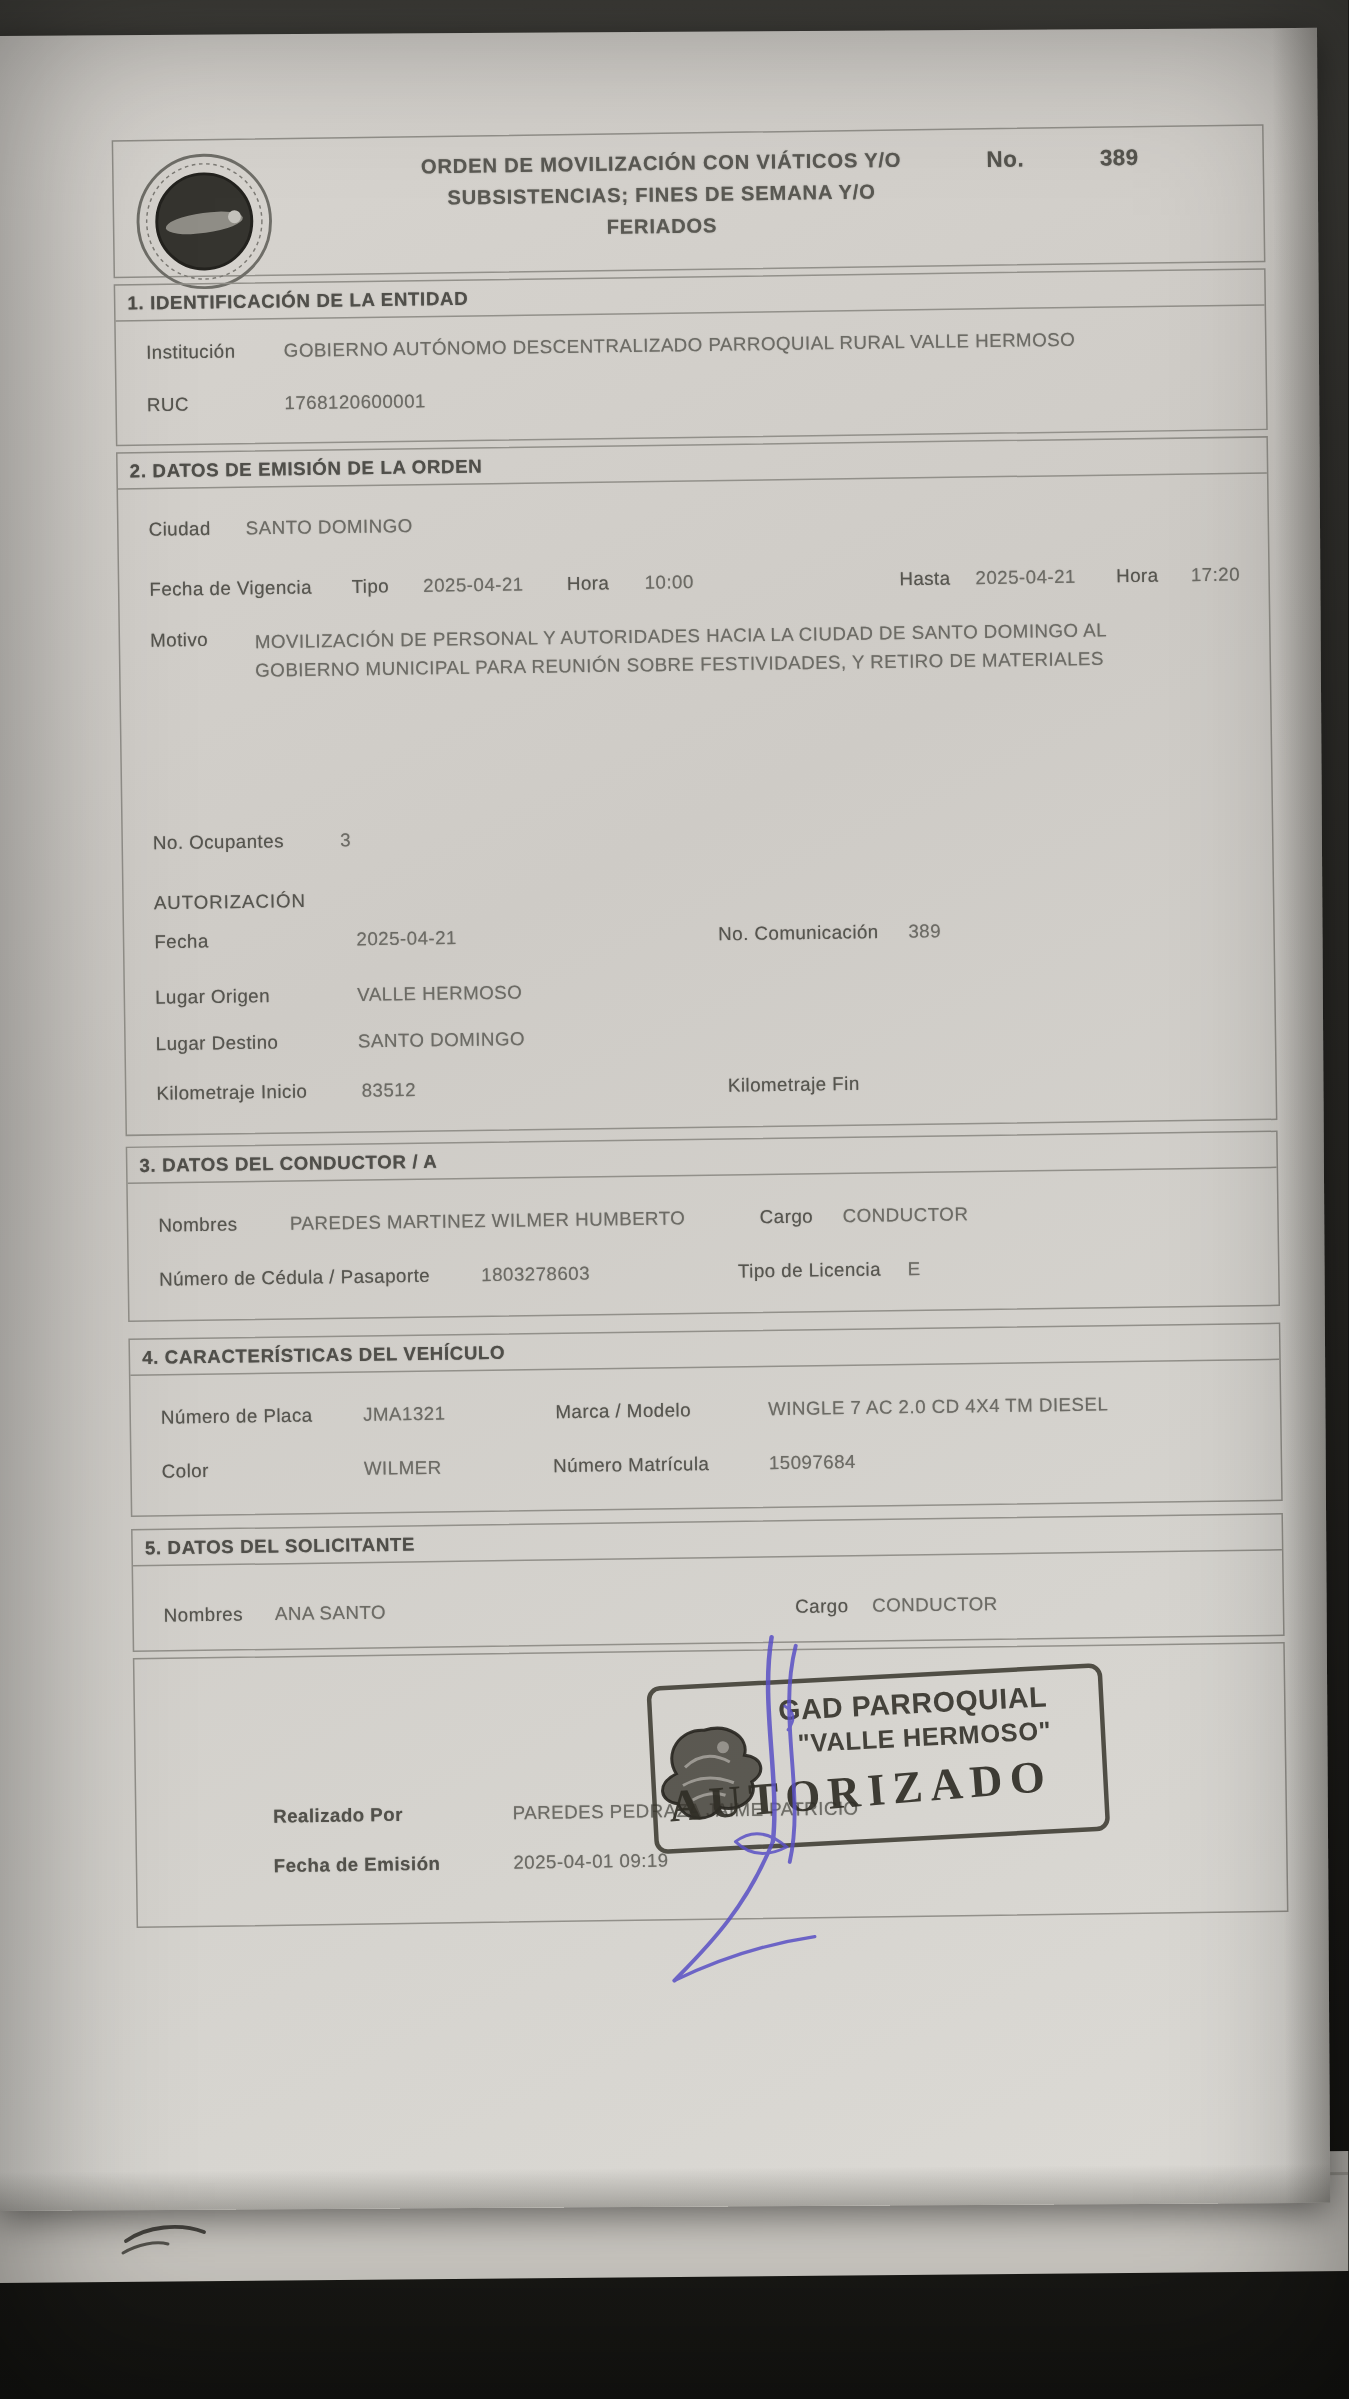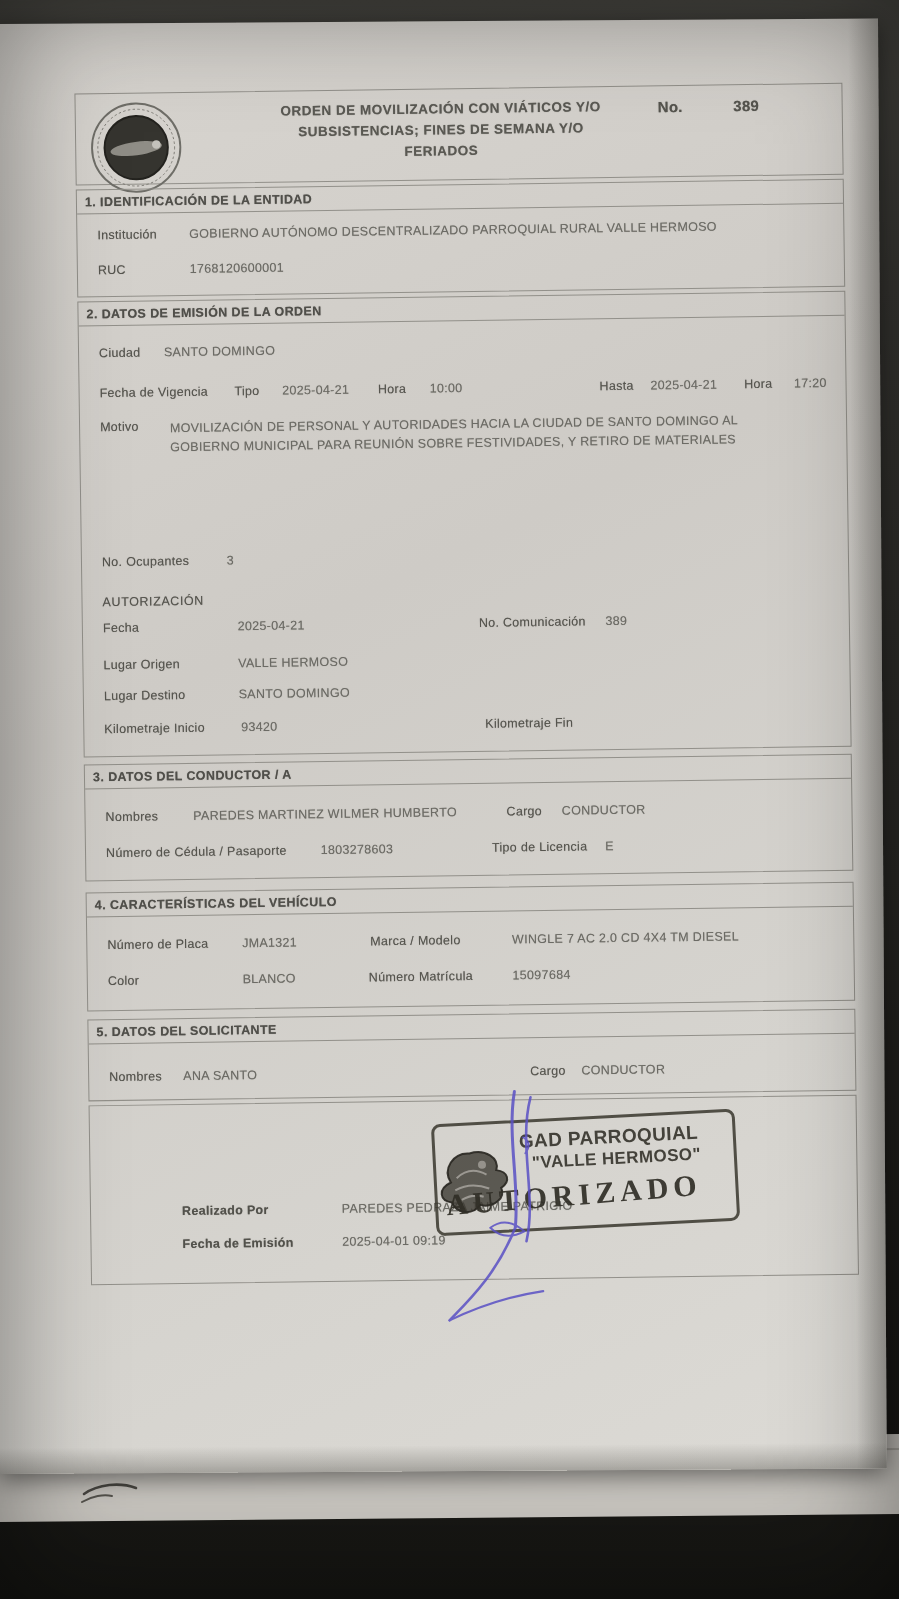--- a/index.html
+++ b/index.html
@@ -149,21 +149,21 @@
           <span class="val">VALLE HERMOSO</span>
         </div>
 
         <div class="row" style="top:387px;">
           <span class="lbl" style="width:131px;">Lugar Destino</span>
           <span class="val">SANTO DOMINGO</span>
         </div>
 
         <div class="row" style="top:420px;">
           <span class="lbl" style="width:133px;">Kilometraje Inicio</span>
-          <span class="val">93420</span>
+          <span class="val">83512</span>
           <span class="grp" style="left:381px;">
             <span class="lbl" style="margin-right:16px;">Kilometraje Fin</span>
             <span class="val"></span>
           </span>
         </div>
       </div>
 
       <div class="box" style="top:671px;height:115px;">
         <div class="sec-title">3. DATOS DEL CONDUCTOR / A</div>
         <div class="row" style="top:45px;">
@@ -189,21 +189,21 @@
         <div class="row" style="top:45px;">
           <span class="lbl" style="width:131px;">Número de Placa</span>
           <span class="val">JMA1321</span>
           <span class="grp" style="left:263px;">
             <span class="lbl" style="width:138px;">Marca / Modelo</span>
             <span class="val">WINGLE 7 AC 2.0 CD 4X4 TM DIESEL</span>
           </span>
         </div>
         <div class="row" style="top:81px;">
           <span class="lbl" style="width:131px;">Color</span>
-          <span class="val">BLANCO</span>
+          <span class="val">WILMER</span>
           <span class="grp" style="left:261px;">
             <span class="lbl" style="width:140px;">Número Matrícula</span>
             <span class="val">15097684</span>
           </span>
         </div>
       </div>
 
       <div class="box" style="top:926px;height:80px;">
         <div class="sec-title">5. DATOS DEL SOLICITANTE</div>
         <div class="row" style="top:50px;">

